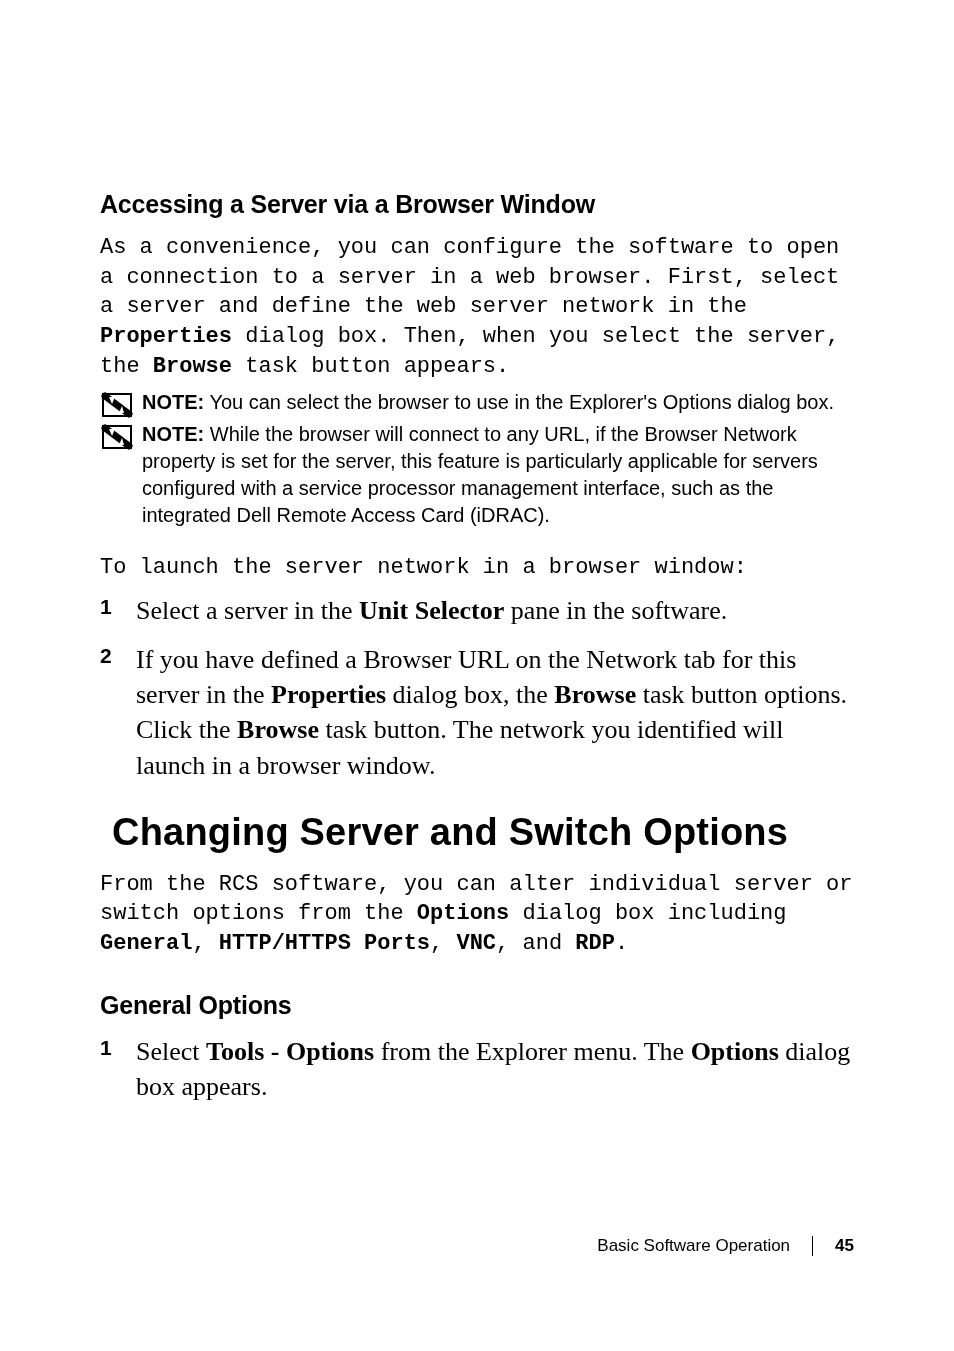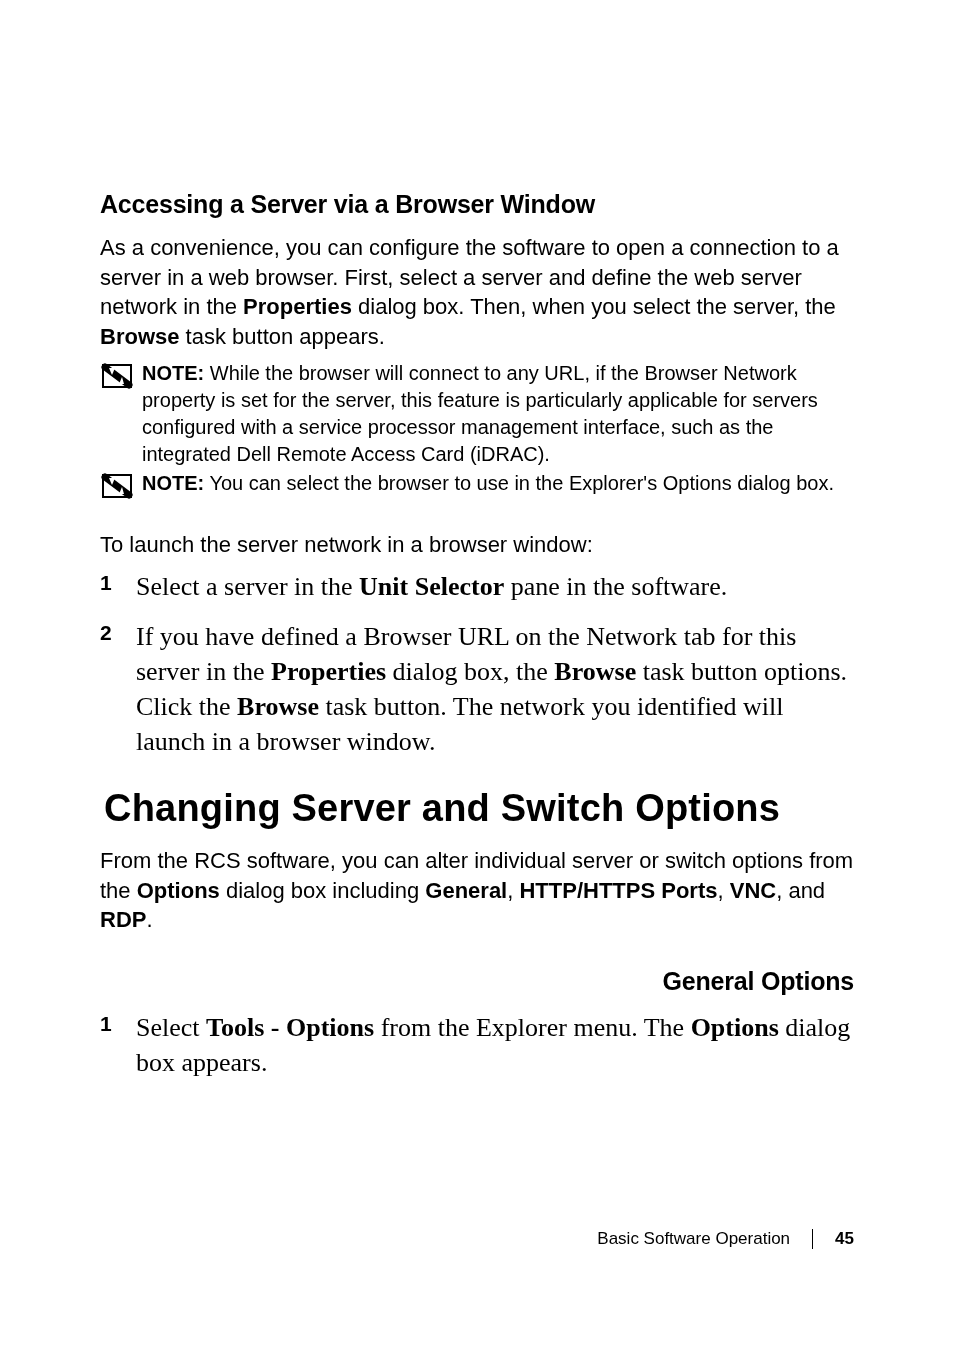--- a/index.html
+++ b/index.html
@@ -18,21 +18,21 @@
     color: #000;
   }
   .h2 {
     font-family: "Helvetica Neue", Arial, sans-serif;
     font-weight: 700;
     font-size: 25px;
     margin: 0 0 14px 0;
     letter-spacing: -0.2px;
   }
   .serif {
-    font-family: Liberation Sans, sans-serif;
+    font-family: Liberation Mono, monospace;
   }
   .body-text {
     font-size: 22px;
     line-height: 1.35;
     margin: 0 0 8px 0;
   }
   .note-block {
     display: flex;
     align-items: flex-start;
     margin: 2px 0 2px 0;
@@ -46,21 +46,21 @@
   }
   .note-text {
     font-family: "Helvetica Neue", Arial, sans-serif;
     font-size: 20px;
     line-height: 1.35;
   }
   .note-label {
     font-weight: 700;
   }
   .after-notes {
-    margin-top: 30px;
+    margin-top: 24px;
   }
   .ol {
     list-style: none;
     padding: 0;
     margin: 10px 0 0 0;
   }
   .ol li {
     display: flex;
     margin-bottom: 14px;
   }
@@ -74,28 +74,28 @@
   .ol .li-body {
     font-family: Georgia, "Times New Roman", serif;
     font-size: 26px;
     line-height: 1.35;
   }
   .h1 {
     font-family: "Helvetica Neue", Arial, sans-serif;
     font-weight: 700;
     font-size: 38px;
     letter-spacing: 0.2px;
-    margin: 28px 0 16px 4px;
+    margin: 28px 0 16px 12px;
   }
   .bold {
     font-weight: 700;
   }
   .footer {
     position: absolute;
-    bottom: 102px;
+    bottom: 95px;
     right: 100px;
     font-family: "Helvetica Neue", Arial, sans-serif;
     font-size: 17px;
     color: #000;
     display: flex;
     align-items: center;
     gap: 18px;
   }
   .footer .divider {
     display: inline-block;
@@ -123,36 +123,36 @@
     <span class="note-icon">
       <svg viewBox="0 0 34 28" width="34" height="28">
         <rect x="0" y="0" width="34" height="28" fill="#ffffff"></rect>
         <path d="M3 3 L31 3 L31 25 L3 25 Z" fill="#ffffff" stroke="#000" stroke-width="2"></path>
         <path d="M5 5 L29 23" stroke="#000" stroke-width="7" stroke-linecap="round"></path>
         <path d="M9 6 L15 6 L12 13 Z" fill="#ffffff"></path>
         <path d="M24 22 L19 22 L22 15 Z" fill="#ffffff"></path>
       </svg>
     </span>
     <div class="note-text">
-      <span class="note-label">NOTE:</span><span> While the browser will connect to any URL, if the Browser Network property is set for the server, this feature is particularly applicable for servers configured with a service processor management interface, such as the integrated Dell Remote Access Card (iDRAC).</span>
+      <span class="note-label">NOTE:</span><span> You can select the browser to use in the Explorer's Options dialog box.</span>
     </div>
   </div>
 
   <div class="note-block">
     <span class="note-icon">
       <svg viewBox="0 0 34 28" width="34" height="28">
         <rect x="0" y="0" width="34" height="28" fill="#ffffff"></rect>
         <path d="M3 3 L31 3 L31 25 L3 25 Z" fill="#ffffff" stroke="#000" stroke-width="2"></path>
         <path d="M5 5 L29 23" stroke="#000" stroke-width="7" stroke-linecap="round"></path>
         <path d="M9 6 L15 6 L12 13 Z" fill="#ffffff"></path>
         <path d="M24 22 L19 22 L22 15 Z" fill="#ffffff"></path>
       </svg>
     </span>
     <div class="note-text">
-      <span class="note-label">NOTE:</span><span> You can select the browser to use in the Explorer's Options dialog box.</span>
+      <span class="note-label">NOTE:</span><span> While the browser will connect to any URL, if the Browser Network property is set for the server, this feature is particularly applicable for servers configured with a service processor management interface, such as the integrated Dell Remote Access Card (iDRAC).</span>
     </div>
   </div>
 
   <p class="serif body-text after-notes">To launch the server network in a browser window:</p>
 
   <ol class="ol">
     <li>
       <span class="num">1</span>
       <span class="li-body">
         <span>Select a server in the </span><span class="bold">Unit Selector</span><span> pane in the software.</span>
@@ -165,21 +165,21 @@
       </span>
     </li>
   </ol>
 
   <div class="h1">Changing Server and Switch Options</div>
 
   <p class="serif body-text">
     <span>From the RCS software, you can alter individual server or switch options from the </span><span class="bold">Options</span><span> dialog box including </span><span class="bold">General</span><span>, </span><span class="bold">HTTP/HTTPS Ports</span><span>, </span><span class="bold">VNC</span><span>, and </span><span class="bold">RDP</span><span>.</span>
   </p>
 
-  <div class="h2" style="margin-top:32px;text-align:right;">General Options</div>
+  <div class="h2" style="margin-top:32px;">General Options</div>
 
 
   <ol class="ol">
     <li>
       <span class="num">1</span>
       <span class="li-body">
         <span>Select </span><span class="bold">Tools - Options</span><span> from the Explorer menu. The </span><span class="bold">Options</span><span> dialog box appears.</span>
       </span>
     </li>
   </ol>

